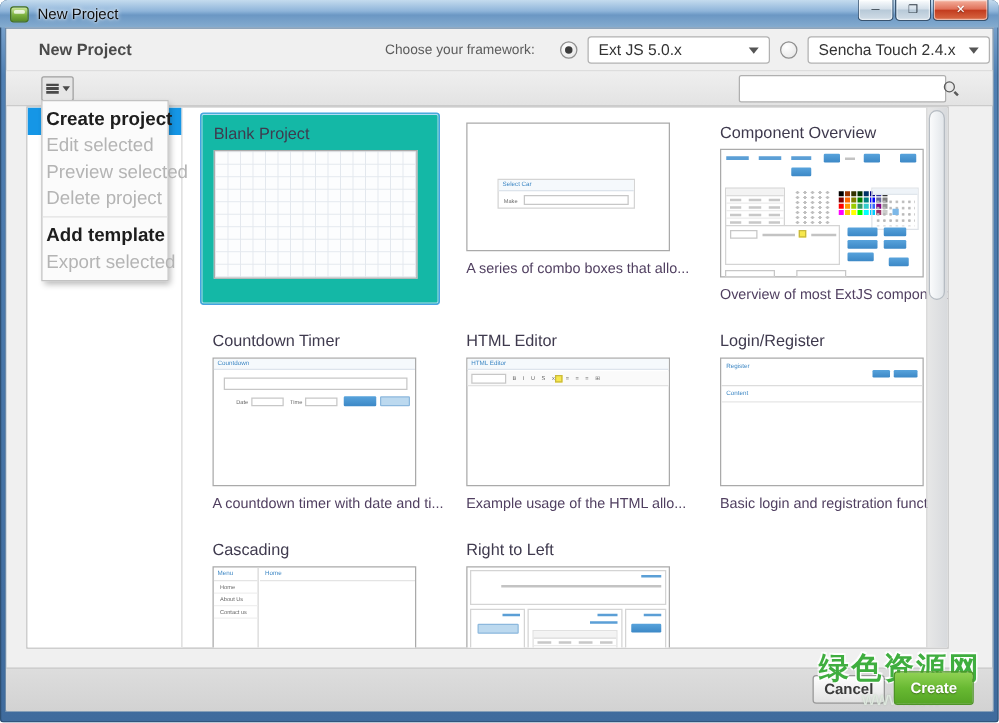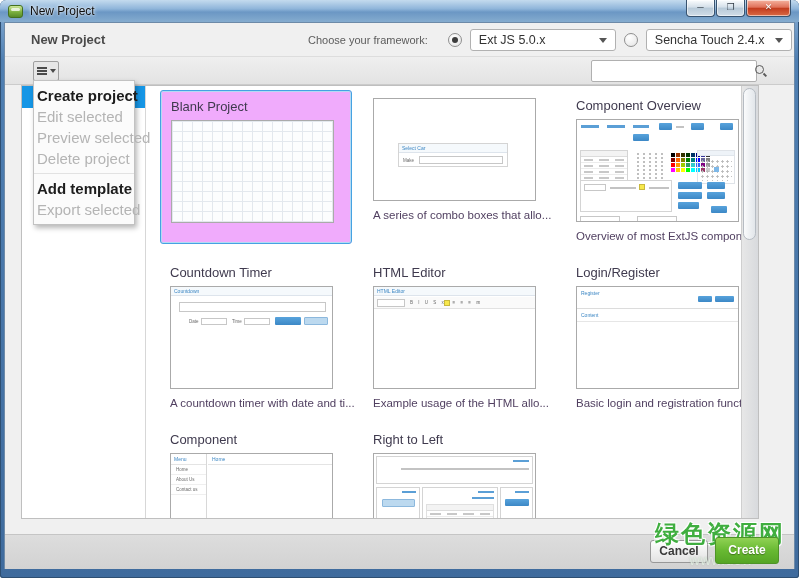--- a/index.html
+++ b/index.html
@@ -75,21 +75,21 @@
   .sidebar-sel { position:absolute; left:0; top:0; width:100%; height:22px; background:#1596e6; }
   .vscroll { position:absolute; right:0; top:0; width:17px; height:100%;
     background:linear-gradient(90deg,#e7e7e7,#d8dadd); border-left:1px solid #cfcfcf; }
   .vthumb { position:absolute; left:1px; top:2px; width:13px; height:152px; border-radius:7px;
     background:linear-gradient(90deg,#fafbfc,#e2e6ea); border:1px solid #b6bcc3; }
 
   
   .grid { position:absolute; left:138px; top:4px; display:grid;
     grid-template-columns:repeat(3,203px); grid-auto-rows:167px; }
   .tile { width:192px; height:154px; padding:8px 10px; border-radius:3px; }
-  .tile.selected { background:#f0abfc; border:1px solid #45a2e2; box-shadow:0 0 0 1px #b3daf4 inset; }
+  .tile.selected { background:#14b8a6; border:1px solid #45a2e2; box-shadow:0 0 0 1px #b3daf4 inset; }
   .tile-name { font-size:13px; color:#3f3a4e; margin-bottom:6px; white-space:nowrap; }
   .thumb { width:163px; height:103px; background:#fff; border:1px solid #aaaaaa;
     position:relative; overflow:hidden; }
   .tile-desc { margin-top:8px; font-size:11.5px; color:#503f60; white-space:nowrap; }
 
   
   .t-blue { color:#3d87c4; font-size:5px; line-height:6px; }
   .t-gray { color:#6a6a6a; font-size:4.5px; line-height:5px; }
   .bar { position:absolute; background:#c3c3c3; height:2px; }
   .bluebar { position:absolute; background:#5b9fd6; height:3px; }
@@ -342,21 +342,21 @@
             <span class="bbtn" style="right:26px;left:auto;top:9px;width:14px;height:6px;position:absolute;"></span>
             <span class="bbtn" style="right:4px;left:auto;top:9px;width:19px;height:6px;position:absolute;"></span>
             <div style="position:absolute;left:0;top:21px;width:100%;border-top:1px solid #dcdcdc;"></div>
             <span class="t-blue" style="position:absolute;left:4px;top:25px;">Content</span>
             <div style="position:absolute;left:0;top:34px;width:100%;border-top:1px solid #e6e6e6;"></div>
           </div>
           <div class="tile-desc">Basic login and registration functi...</div>
         </div>
 
         <div class="tile">
-          <div class="tile-name">Component</div>
+          <div class="tile-name">Cascading</div>
           <div class="thumb">
             <div style="position:absolute;left:0;top:0;width:36px;height:100%;border-right:1px solid #d8d8d8;">
               <div class="t-blue" style="padding:2px 3px;border-bottom:1px solid #e4e4e4;">Menu</div>
               <div class="t-gray" style="padding:2px 5px;border-bottom:1px solid #efefef;">Home</div>
               <div class="t-gray" style="padding:2px 5px;border-bottom:1px solid #efefef;">About Us</div>
               <div class="t-gray" style="padding:2px 5px;border-bottom:1px solid #efefef;">Contact us</div>
             </div>
             <span class="t-blue" style="position:absolute;left:41px;top:2px;">Home</span>
             <div style="position:absolute;left:37px;top:10px;right:0;border-top:1px solid #e4e4e4;"></div>
 

